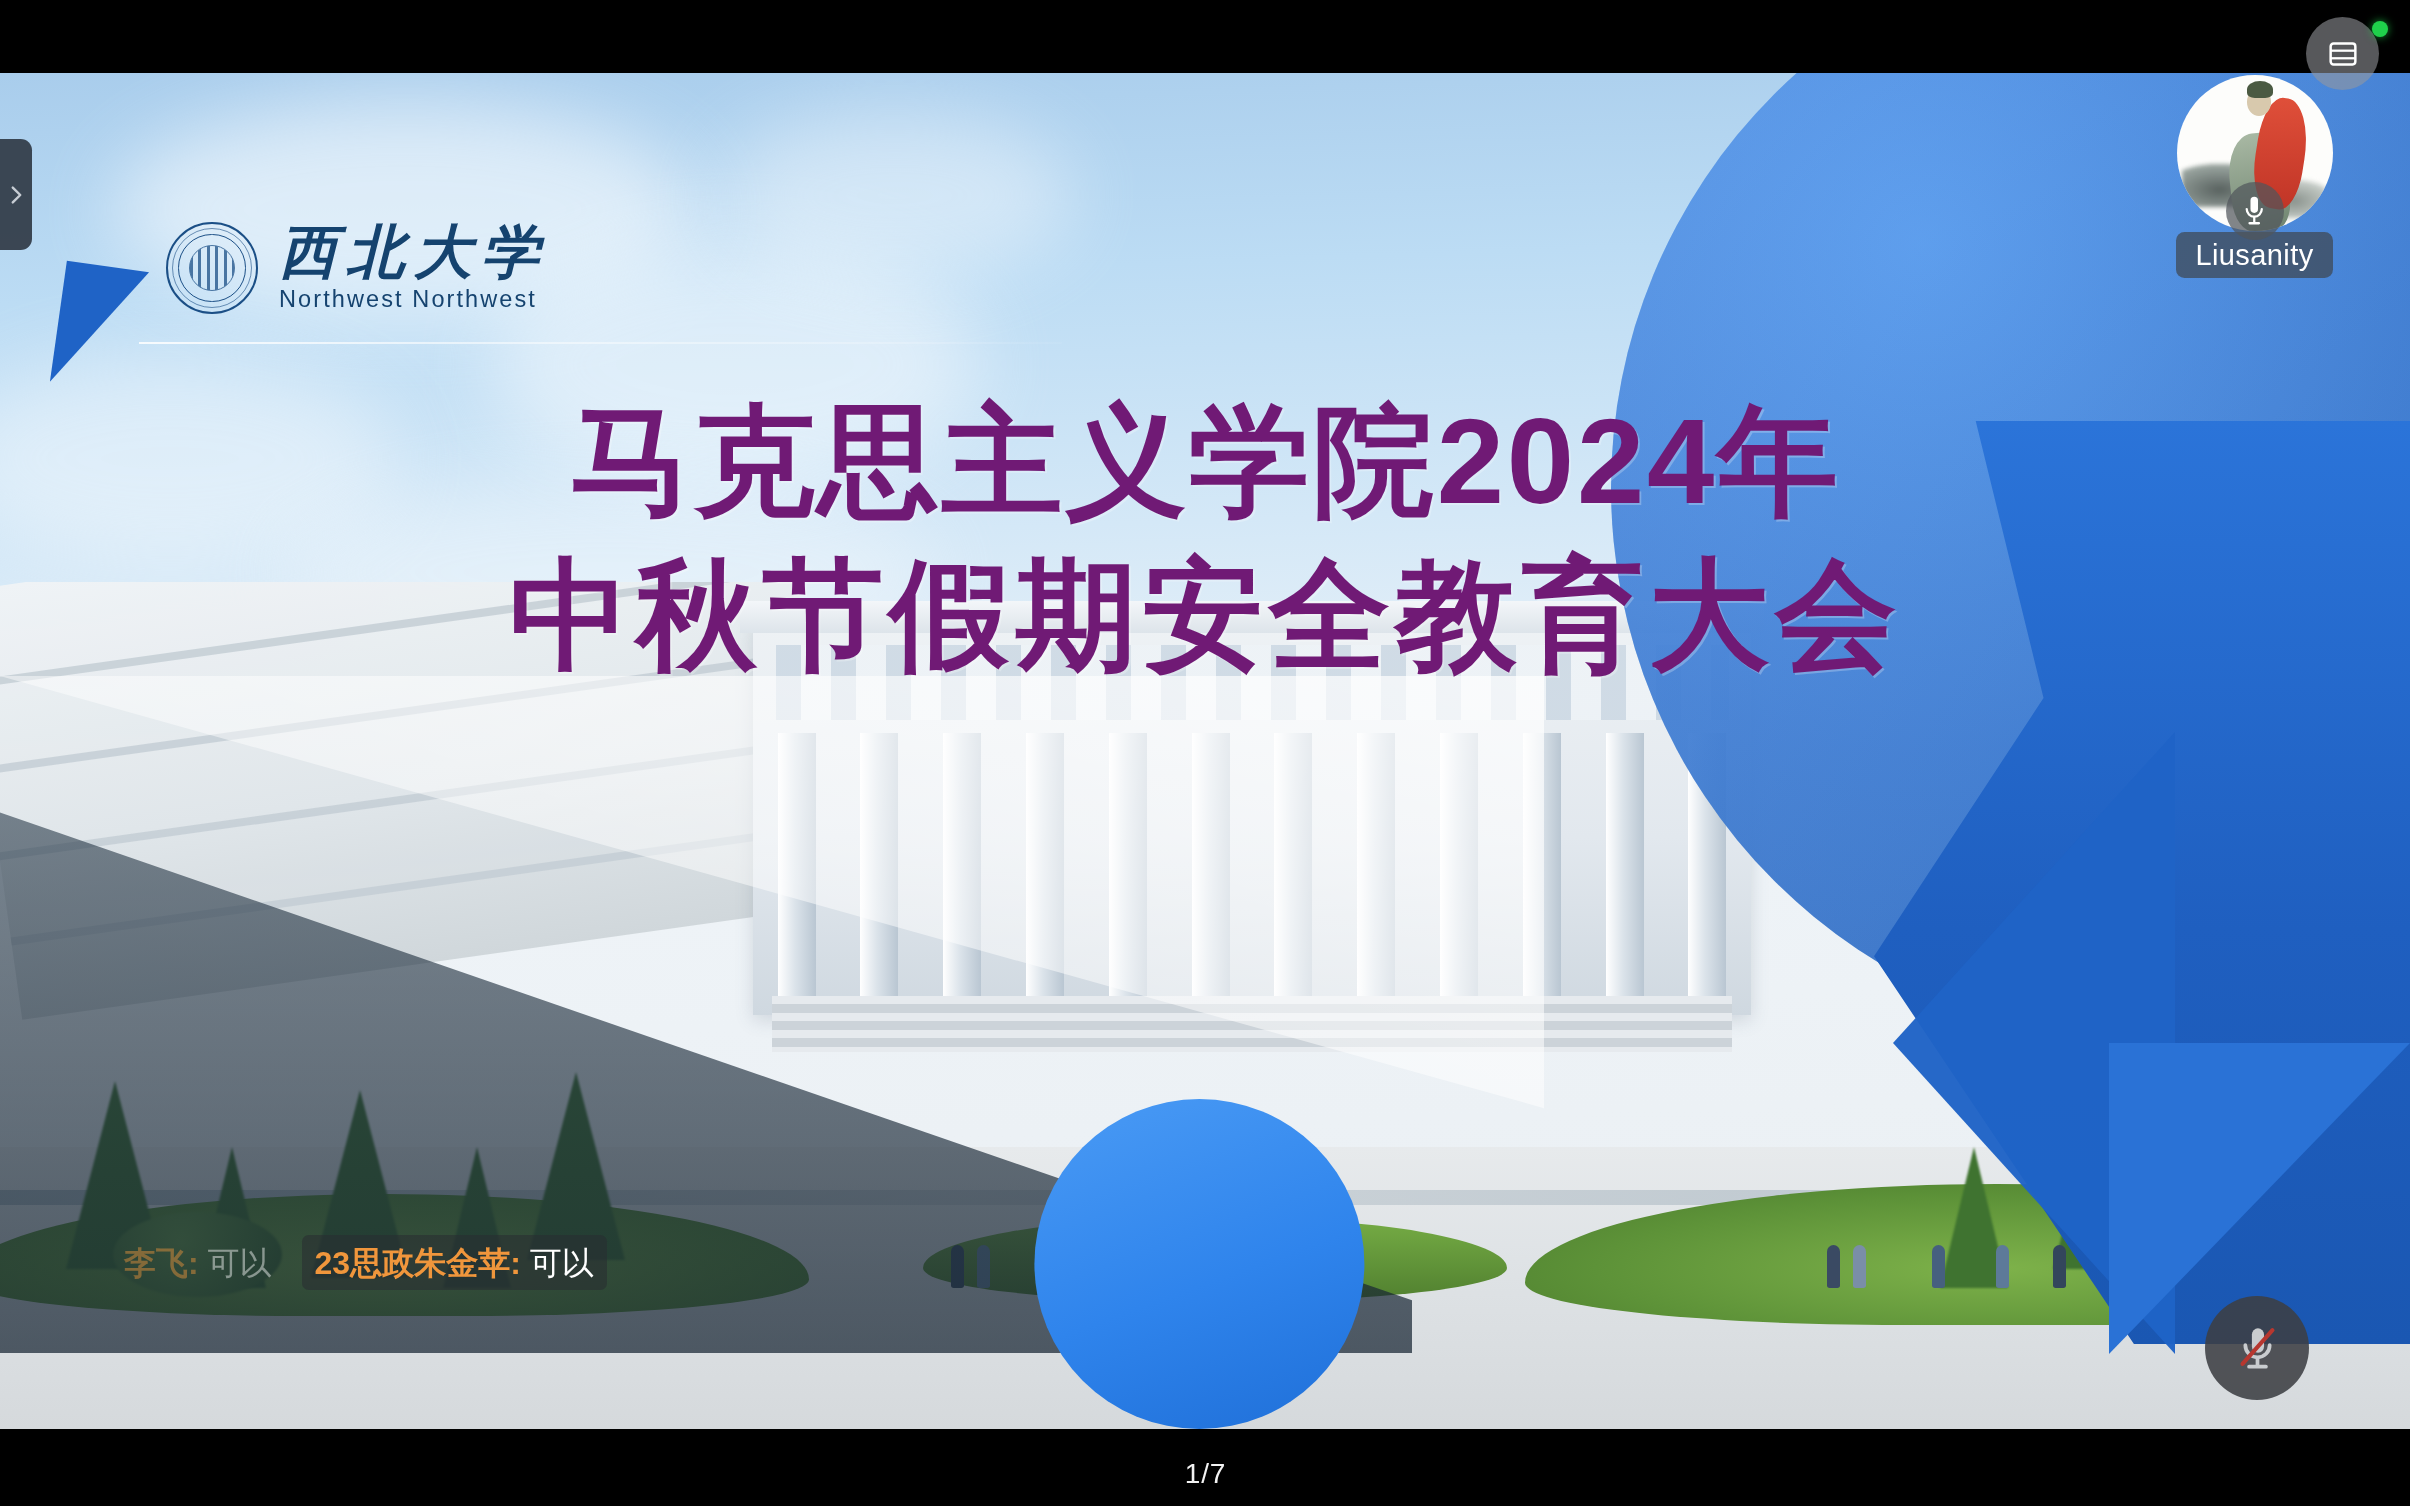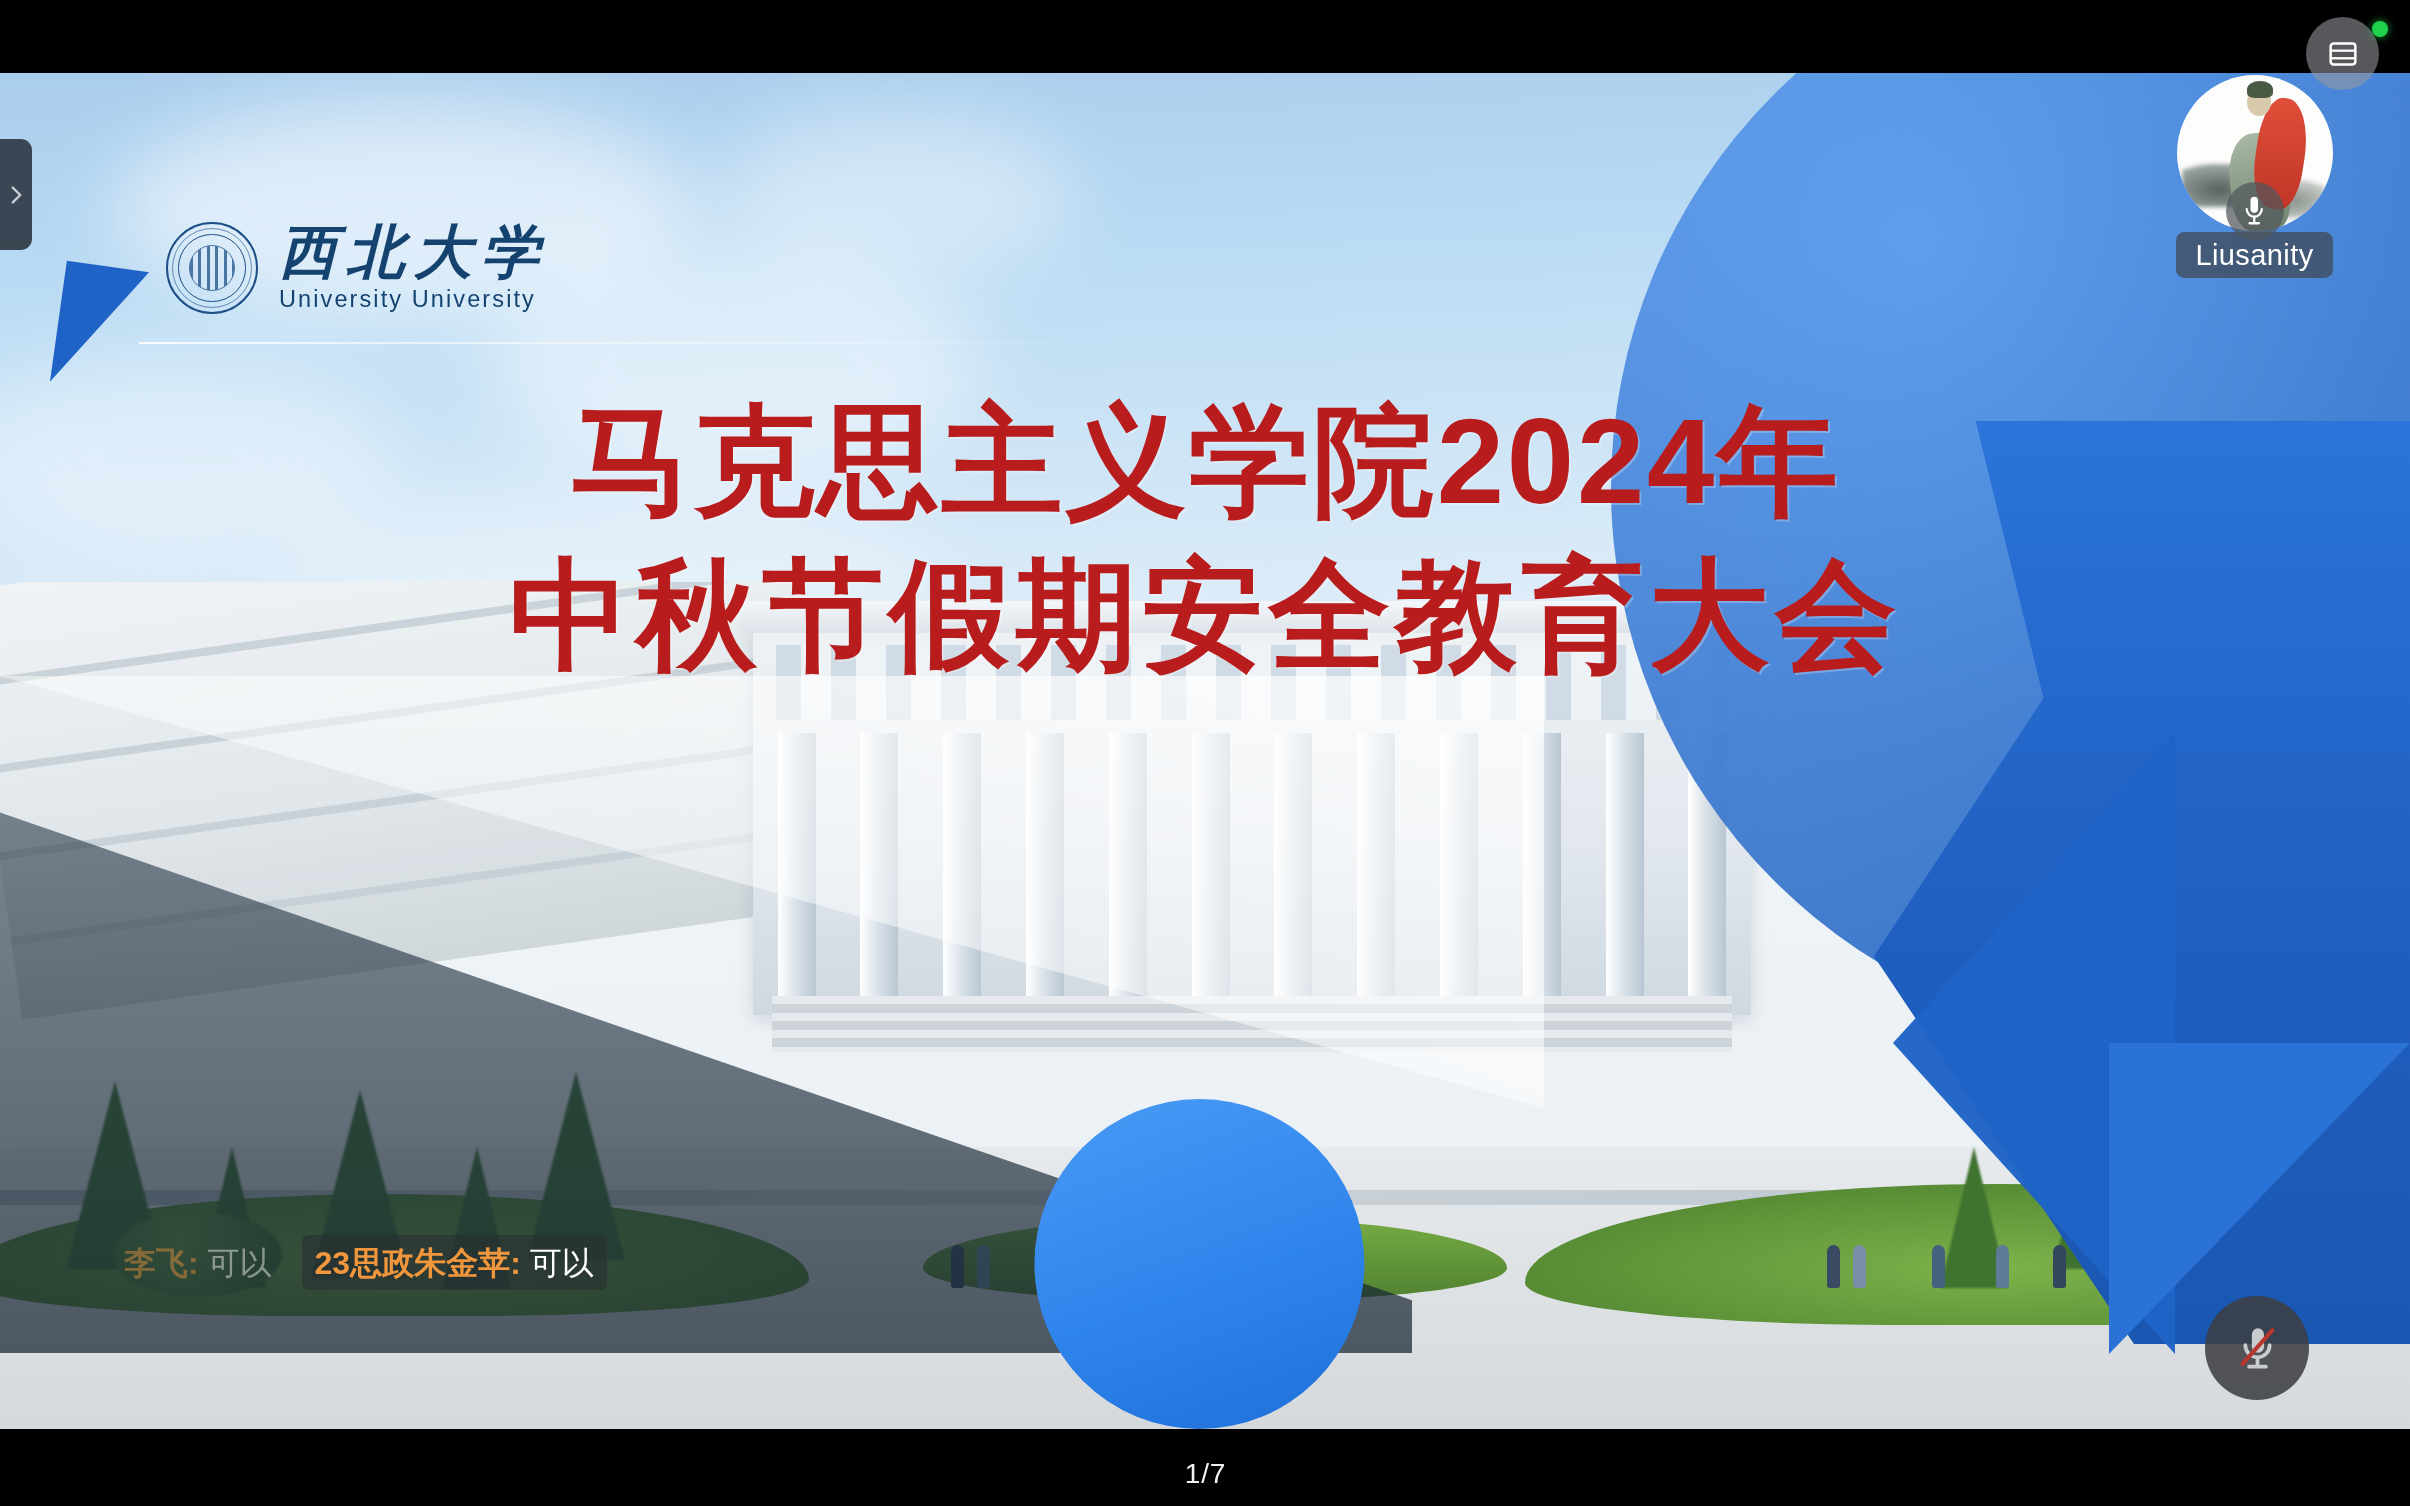--- a/index.html
+++ b/index.html
@@ -120,21 +120,21 @@
                   background:repeating-linear-gradient(90deg,#1b4f86 0 2.8px,transparent 2.8px 8.5px); opacity:.75; }
   .sealRing { position:absolute; inset:3.8px; border-radius:50%; border:0.9px solid #1b4f86; opacity:.6; }
   .wordmark { display:flex; flex-direction:column; }
   .cnName { font-family:"Liberation Serif","DejaVu Serif",serif; font-size:58px; font-weight:700;
             color:#15436f; letter-spacing:9.4px; line-height:1.02; font-style:italic; }
   .enName { font-size:23.5px; color:#15436f; letter-spacing:2.1px; margin-top:3.8px; font-weight:500; }
 
   
   .titleWrap { position:absolute; left:0; top:311px; width:2411px; text-align:center; }
   .title { font-family:"Liberation Sans","DejaVu Sans",sans-serif;
-           font-size:121px; font-weight:700; color:#b91c1c; line-height:1.28;
+           font-size:121px; font-weight:700; color:#701a75; line-height:1.28;
            letter-spacing:2.8px; white-space:nowrap;
            text-shadow:1.9px 1.9px 0 rgba(255,255,255,.25); }
   .title.l2 { letter-spacing:5.6px;font-family:Liberation Serif, serif; }
   .dateLine { position:absolute; left:0; top:951px; width:2411px; text-align:center;
               font-size:68px; font-weight:500; color:#0a0a0a; letter-spacing:1.9px; }
 
   
   .chat { position:absolute; left:111px; bottom:139px; display:flex; flex-direction:row; gap:17px; }
   .msg { font-size:32px; line-height:1.25; padding:7.5px 13px; border-radius:6.6px;
          white-space:nowrap; width:max-content; }
@@ -263,21 +263,21 @@
     <div class="triTopLeft"></div>
     <div class="dome"></div>
     <div class="rule"></div>
 
     <div class="logo">
       <div class="seal">
         <div class="sealRing"></div>
       </div>
       <div class="wordmark">
         <span class="cnName">西北大学</span>
-        <span class="enName">University University</span>
+        <span class="enName">Northwest Northwest</span>
       </div>
     </div>
 
     <div class="titleWrap">
       <div class="title l1">马克思主义学院2024年</div>
       <div class="title l2">中秋节假期安全教育大会</div>
     </div>
 
     <div class="chat">
       <div class="msg faded">

